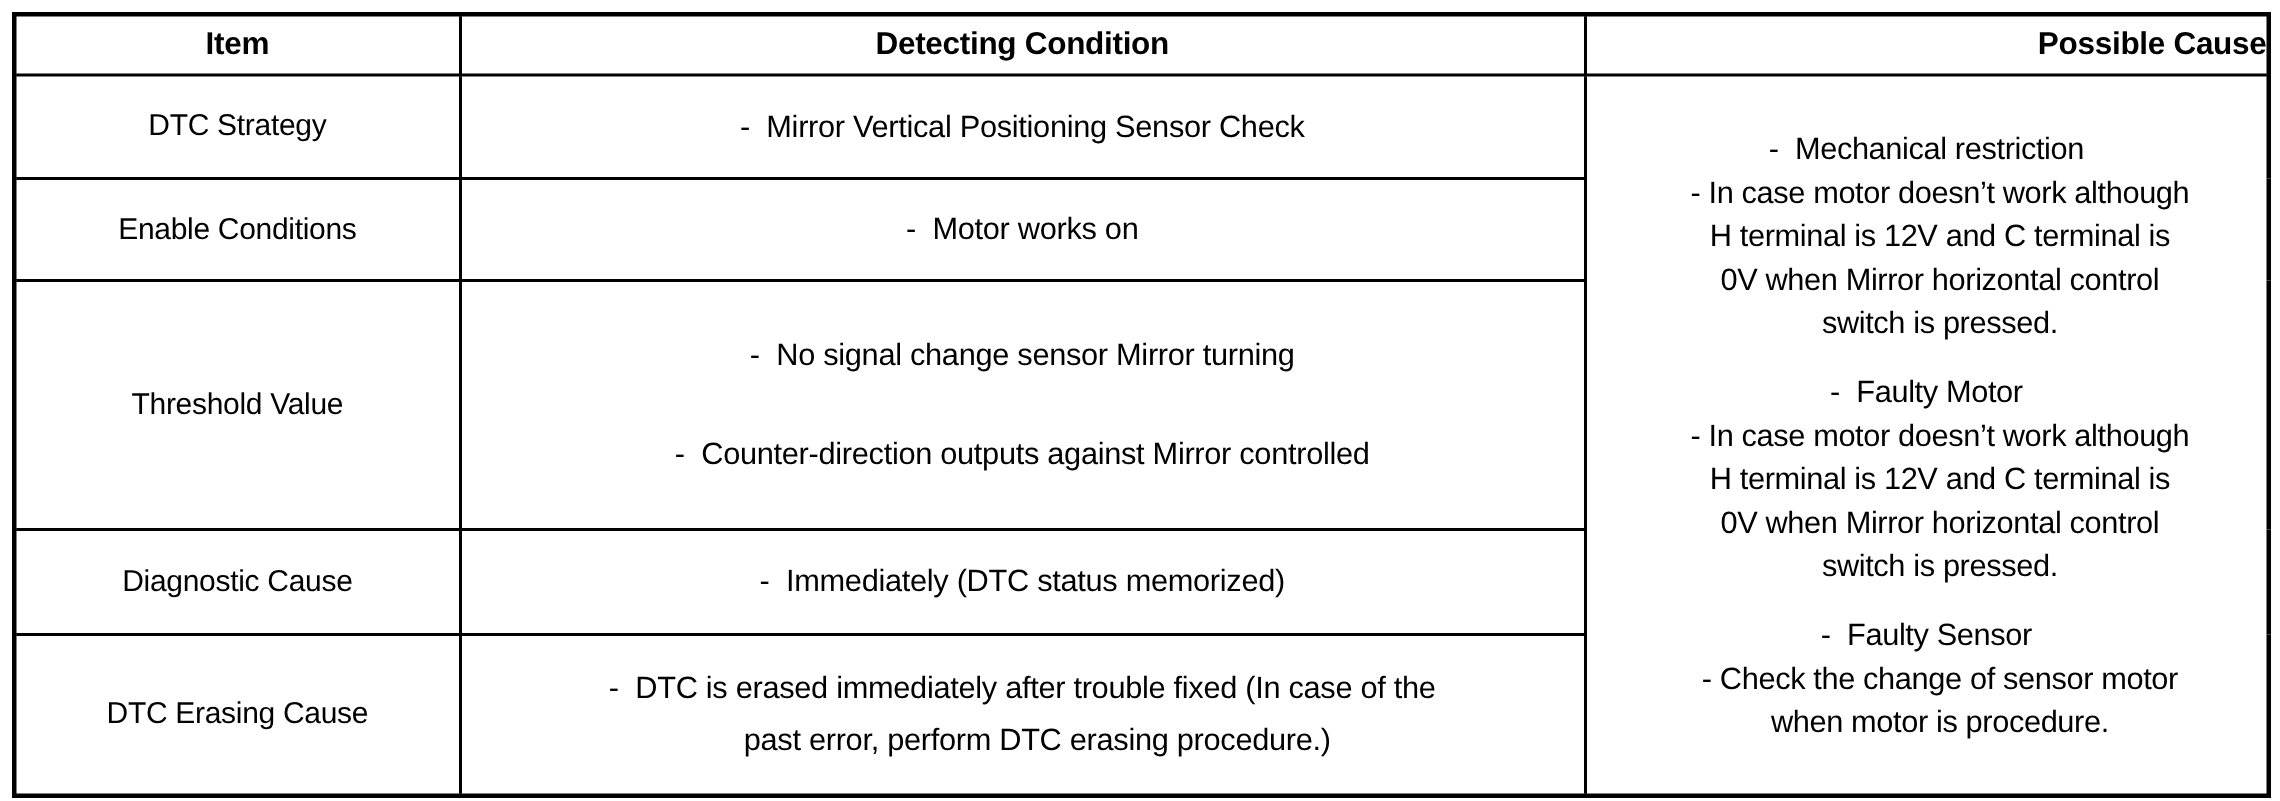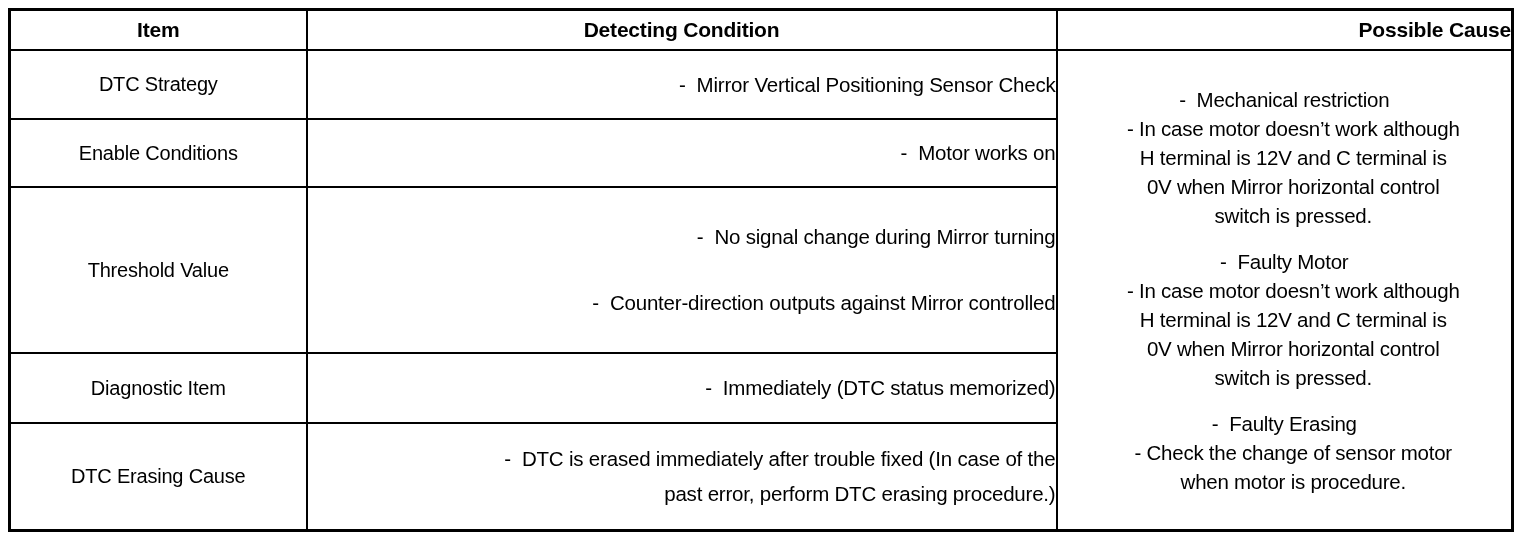--- a/index.html
+++ b/index.html
@@ -62,21 +62,21 @@
   
   td.item-cell {
     text-align: center;
     font-size: 20px;
     letter-spacing: -0.2px;
     padding: 4px 6px;
   }
 
   
   td.cond-cell {
-    text-align: right;
+    text-align: center;
     font-size: 20.5px;
     letter-spacing: -0.2px;
     padding: 6px 0 6px 22px;
   }
   .cond-line {
     display: block;
     white-space: pre;
   }
   .cond-line.indent2 {
     padding-left: 20px;
@@ -163,46 +163,46 @@
 
           <span class="cause-block">
             <span class="cause-head">-  Faulty Motor</span>
             <span class="cause-sub">- In case motor doesn’t work although</span>
             <span class="cause-cont">H terminal is 12V and C terminal is</span>
             <span class="cause-cont">0V when Mirror horizontal control</span>
             <span class="cause-cont">switch is pressed.</span>
           </span>
 
           <span class="cause-block">
-            <span class="cause-head">-  Faulty Erasing</span>
+            <span class="cause-head">-  Faulty Sensor</span>
             <span class="cause-sub">- Check the change of sensor motor</span>
             <span class="cause-cont">when motor is procedure.</span>
           </span>
 
         </td>
       </tr>
 
       <tr class="r-enable">
         <td class="item-cell">Enable Conditions</td>
         <td class="cond-cell">
           <span class="cond-line">-  Motor works on</span>
         </td>
       </tr>
 
       <tr class="r-threshold">
         <td class="item-cell">Threshold Value</td>
         <td class="cond-cell">
-          <span class="cond-line">-  No signal change during Mirror turning</span>
+          <span class="cond-line">-  No signal change sensor Mirror turning</span>
           <span class="cond-gap"></span>
           <span class="cond-line">-  Counter-direction outputs against Mirror controlled</span>
         </td>
       </tr>
 
       <tr class="r-diag">
-        <td class="item-cell">Diagnostic Item</td>
+        <td class="item-cell">Diagnostic Cause</td>
         <td class="cond-cell">
           <span class="cond-line">-  Immediately (DTC status memorized)</span>
         </td>
       </tr>
 
       <tr class="r-erase">
         <td class="item-cell">DTC Erasing Cause</td>
         <td class="cond-cell">
           <span class="cond-line">-  DTC is erased immediately after trouble fixed (In case of the</span>
           <span class="cond-line indent2">past error, perform DTC erasing procedure.)</span>

